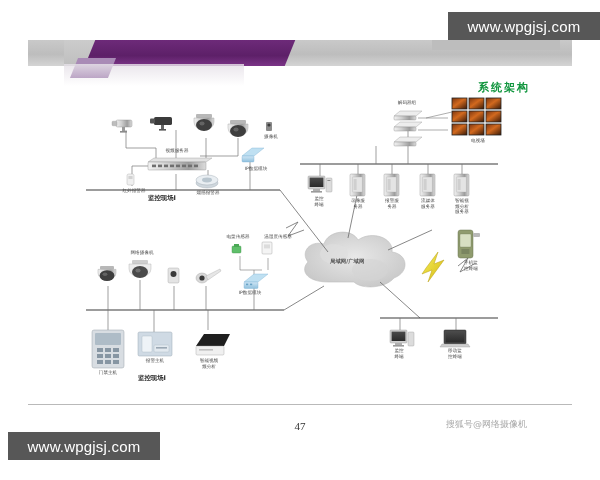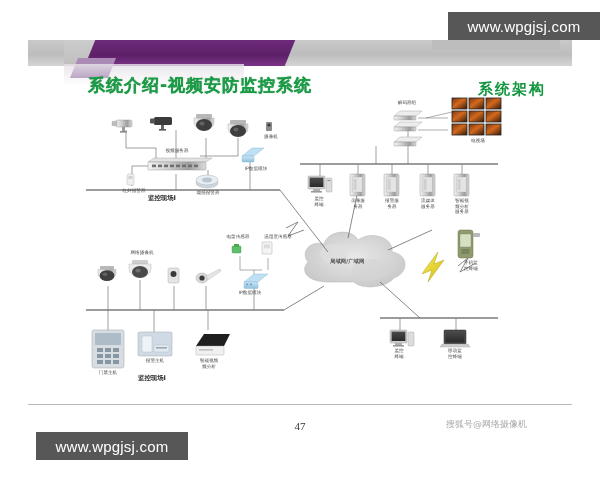--- a/index.html
+++ b/index.html
@@ -37,21 +37,21 @@
   .title{
     position:absolute;left:60px;top:46px;
     font-size:17px;font-weight:bold;letter-spacing:1px;
     color:#1a9c46;
     text-shadow:0 0 1px #0d7a33;
     font-family:"DejaVu Sans","Liberation Sans",sans-serif;
     white-space:nowrap;
   }
   .arch-label{
     position:absolute;left:450px;top:52px;
-    font-size:15px;font-weight:bold;letter-spacing:2px;color:#12963f;
+    font-size:11px;font-weight:bold;letter-spacing:2px;color:#12963f;
     font-family:"DejaVu Sans",sans-serif;white-space:nowrap;
   }
   
   .diagram{position:absolute;left:0;top:62px;width:544px;height:300px;}
   .diagram svg{position:absolute;left:0;top:0;}
   .lbl{
     position:absolute;font-size:4.6px;color:#4a4a4a;line-height:1.25;
     font-family:"DejaVu Sans",sans-serif;text-align:center;white-space:pre-line;
   }
   .lbl-b{
@@ -73,40 +73,39 @@
   }
   .sohu{
     position:absolute;left:446px;top:418px;
     font-size:9px;color:#a9a9a9;font-family:"DejaVu Sans",sans-serif;
     white-space:nowrap;
   }
   .wm{
     position:absolute;background:#575757;color:#ffffff;
     font-size:15px;letter-spacing:.2px;
     font-family:"Liberation Sans",sans-serif;
-    display:flex;align-items:center;justify-content:center;margin-left:28px;
+    display:flex;align-items:center;justify-content:center;
   }
   .wm-tr{right:0px;top:12px;width:152px;height:28px;}
   .wm-bl{left:8px;bottom:20px;width:152px;height:28px;}
   .gray-strip{
     position:absolute;right:40px;top:40px;width:128px;height:10px;background:#bdbdbd;
   }
 </style>
 </head>
 <body>
 
 <div class="slide">
 
   <div class="hdr-gray"></div>
   <div class="hdr-left-gray"></div>
   <div class="hdr-purple"></div>
   <div class="hdr-purple2"></div>
   <div class="hdr-fade"></div>
 
-  <div class="title">系统介绍-视频安防监控系统</div>
   <div class="arch-label">系统架构</div>
 
   <div class="diagram">
 
     <svg width="544" height="300" viewBox="0 0 544 300">
       <defs>
         <linearGradient id="gMetal" x1="0" y1="0" x2="1" y2="0">
           <stop offset="0%" stop-color="#f2f2f2"></stop>
             <stop offset="35%" stop-color="#cfcfcf"></stop>
           <stop offset="70%" stop-color="#9e9e9e"></stop>

